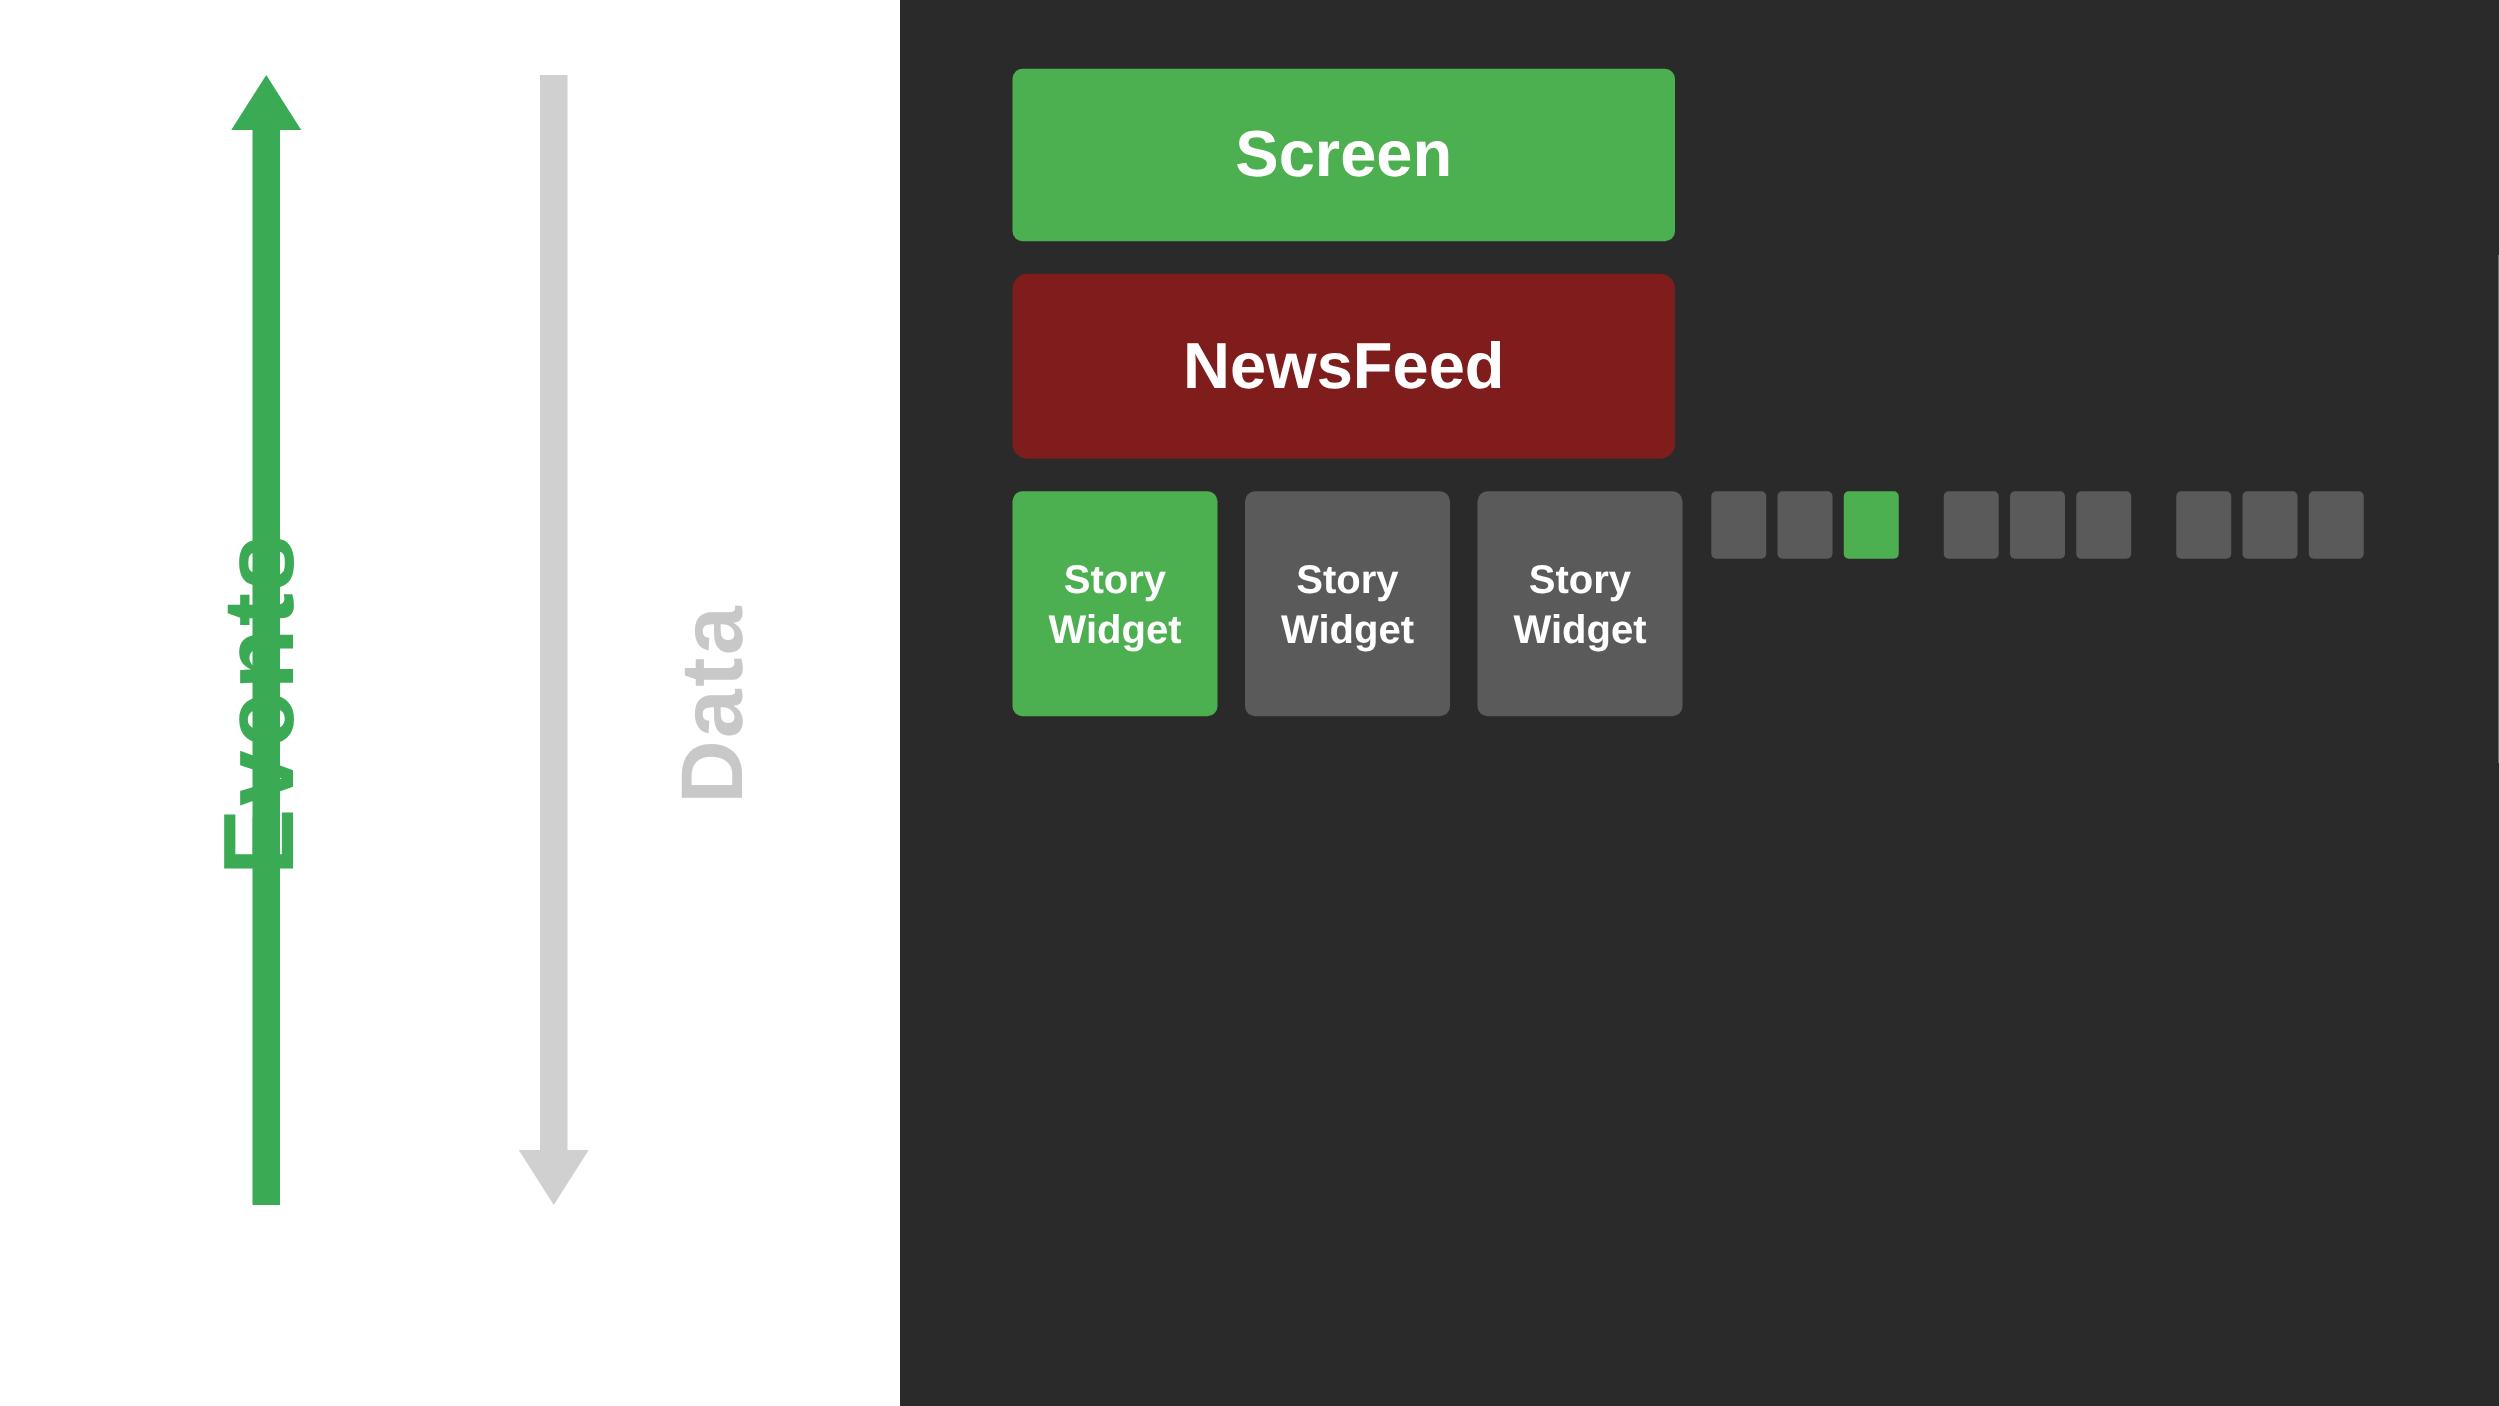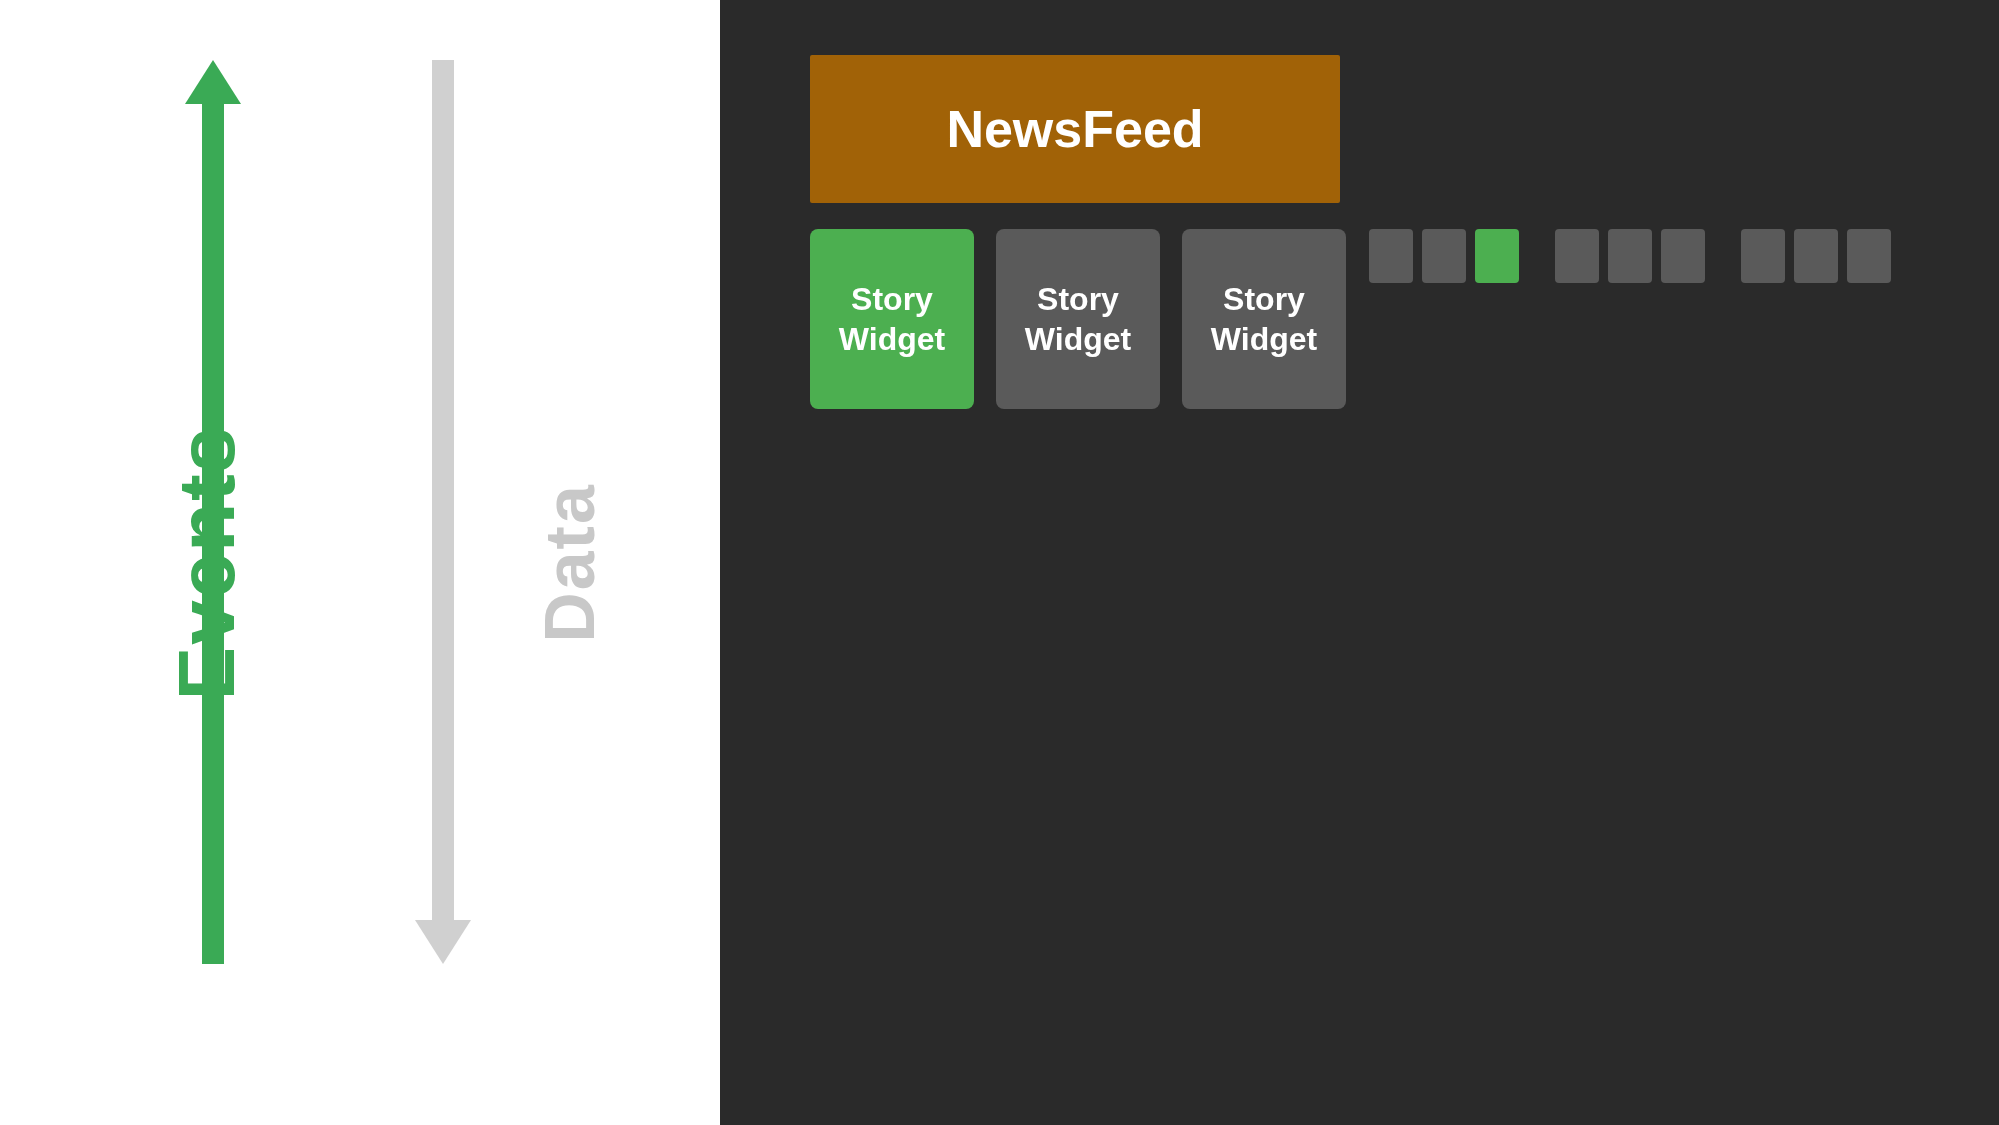--- a/index.html
+++ b/index.html
@@ -129,22 +129,22 @@
       height: 138px;
       background: #4caf50;
       border-radius: 8px;
       display: flex;
       align-items: center;
       justify-content: center;
     }
     .rp-newsfeed {
       width: 530px;
       height: 148px;
-      background: #a16207;
-      border-radius: 2px;
+      background: #7f1d1d;
+      border-radius: 12px;
       display: flex;
       align-items: center;
       justify-content: center;
     }
     .rp-label {
       color: #fff;
       font-size: 52px;
       font-weight: 600;
     }
     .rp-story-widgets {
@@ -221,20 +221,23 @@
       <div class="data-arrowhead-down"></div>
     </div>
 
     <div class="data-label">Data</div>
   </div>
 
   <div class="right-panel">
     <div class="right-panel-inner">
       <div class="top-blocks">
 
+        <div class="rp-screen">
+          <span class="rp-label">Screen</span>
+        </div>
 
         <div class="rp-newsfeed">
           <span class="rp-label">NewsFeed</span>
         </div>
       </div>
       <div class="bottom-section">
 
         <div class="rp-story-widgets">
 
           <div class="rp-sw-green">

